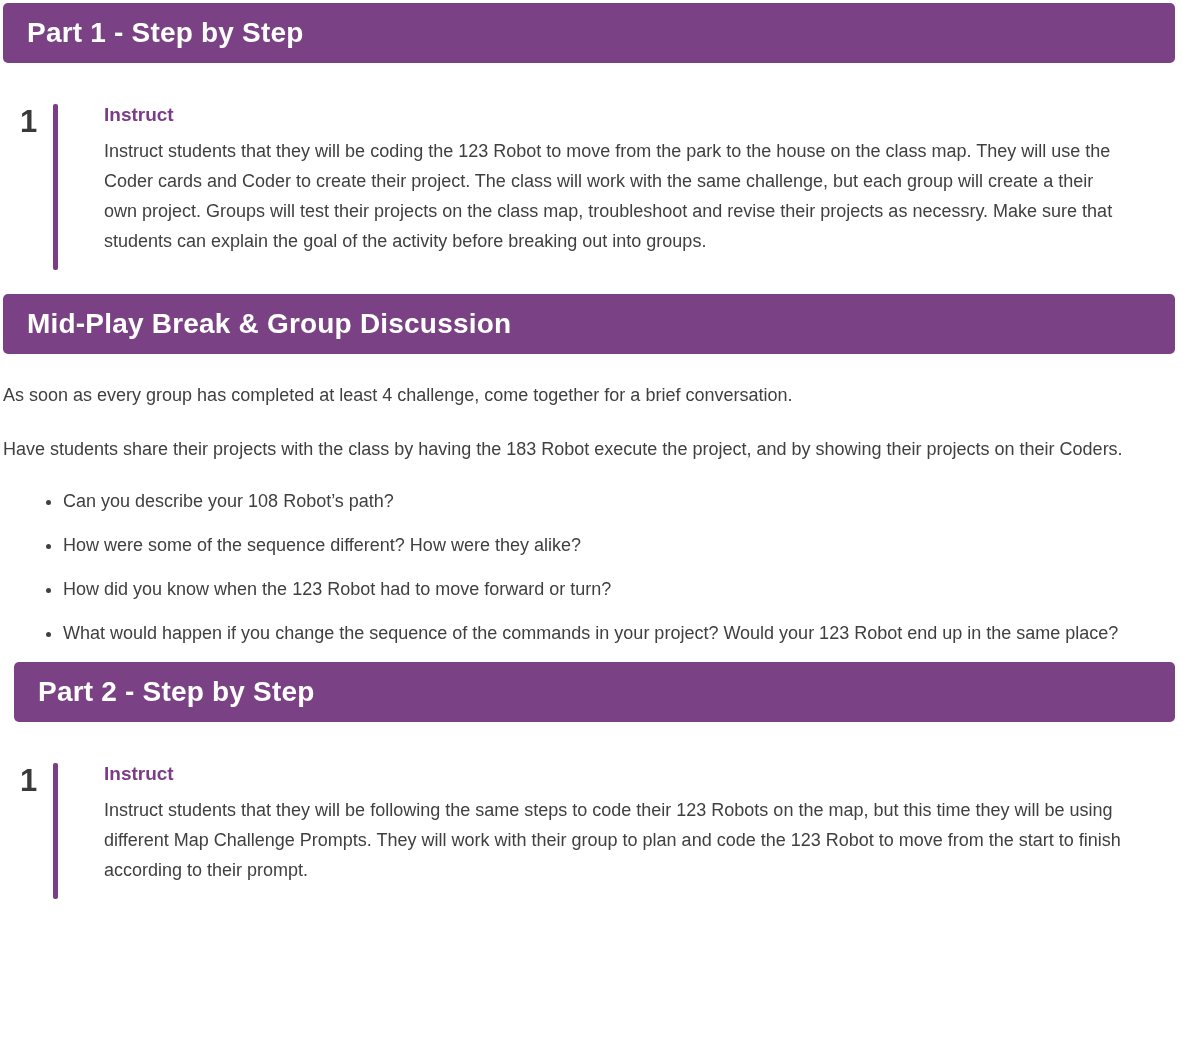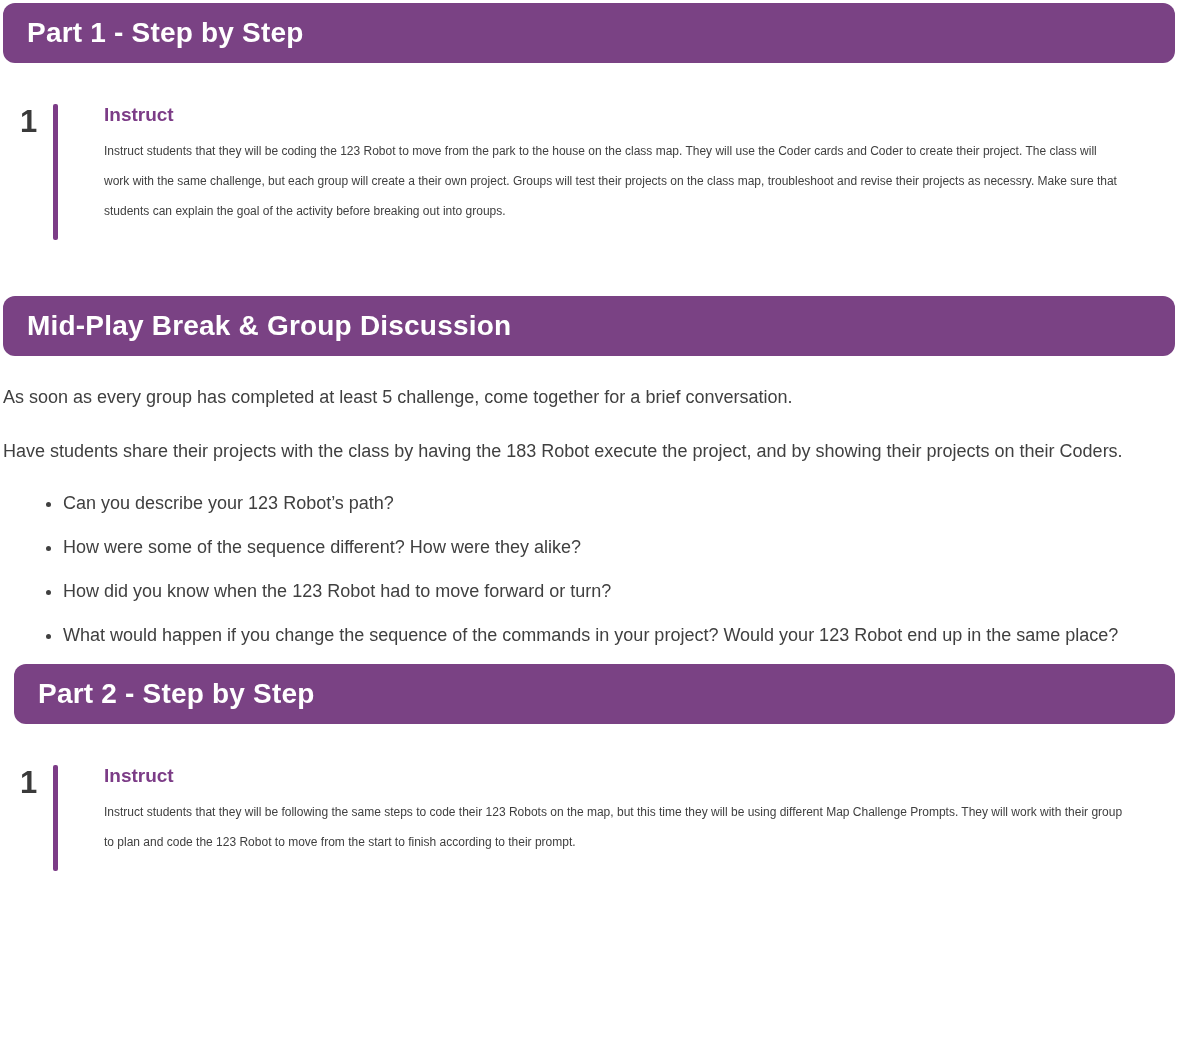--- a/index.html
+++ b/index.html
@@ -7,36 +7,36 @@
   body {
     width: 1183px;
     height: 1039px;
     background: #ffffff;
     font-family: "Liberation Sans", "DejaVu Sans", sans-serif;
     color: #404040;
     overflow: hidden;
   }
   .banner {
     background: #7a4284;
-    border-radius: 12px;
+    border-radius: 5px;
     margin: 0 8px 0 3px;
     height: 60px;
     display: flex;
     align-items: center;
     padding: 0 24px;
   }
   .banner h2 {
     margin: 0;
     color: #ffffff;
     font-size: 28px;
     font-weight: 600;
     letter-spacing: 0.2px;
   }
   .banner-first { margin-top: 3px; }
-  .banner-mid   { margin-top: 56px; }
+  .banner-mid   { margin-top: 24px; }
   .banner-part2 { margin-top: 12px; margin-left: 14px; }
 
   .step { display: flex; margin: 41px 40px 0 20px; }
   .step-number {
     font-size: 31px;
     font-weight: 700;
     color: #3a3a3a;
     width: 33px;
     line-height: 1;
     padding-top: 2px;
@@ -54,21 +54,21 @@
     padding-bottom: 14px;
   }
   .step-title {
     margin: 0 0 10px;
     font-size: 19px;
     font-weight: 700;
     color: #7c3c87;
   }
   .step-body {
     margin: 0;
-    font-size: 12px;
+    font-size: 18px;
     line-height: 30px;
     color: #404040;
   }
 
   .mid-paragraph {
     margin: 25px 10px 0 3px;
     font-size: 18px;
     line-height: 33px;
     color: #404040;
     max-width: 1170px;
@@ -106,25 +106,25 @@
         <p class="step-body">Instruct students that they will be coding the 123 Robot to move from the park to the house on the class map. They will use the Coder cards and Coder to create their project. The class will work with the same challenge, but each group will create a their own project. Groups will test their projects on the class map, troubleshoot and revise their projects as necessry. Make sure that students can explain the goal of the activity before breaking out into groups.</p>
       </div>
     </div>
   </section>
 
   <section>
     <div class="banner banner-mid">
       <h2>Mid-Play Break &amp; Group Discussion</h2>
     </div>
 
-    <p class="mid-paragraph">As soon as every group has completed at least 5 challenge, come together for a brief conversation.</p>
+    <p class="mid-paragraph">As soon as every group has completed at least 4 challenge, come together for a brief conversation.</p>
     <p class="mid-paragraph">Have students share their projects with the class by having the 183 Robot execute the project, and by showing their projects on their Coders.</p>
 
     <ul class="questions">
-      <li>Can you describe your 123 Robot’s path?</li>
+      <li>Can you describe your 108 Robot’s path?</li>
       <li>How were some of the sequence different? How were they alike?</li>
       <li>How did you know when the 123 Robot had to move forward or turn?</li>
       <li>What would happen if you change the sequence of the commands in your project? Would your 123 Robot end up in the same place?</li>
     </ul>
   </section>
 
   <section>
     <div class="banner banner-part2">
       <h2>Part 2 - Step by Step</h2>
     </div>

